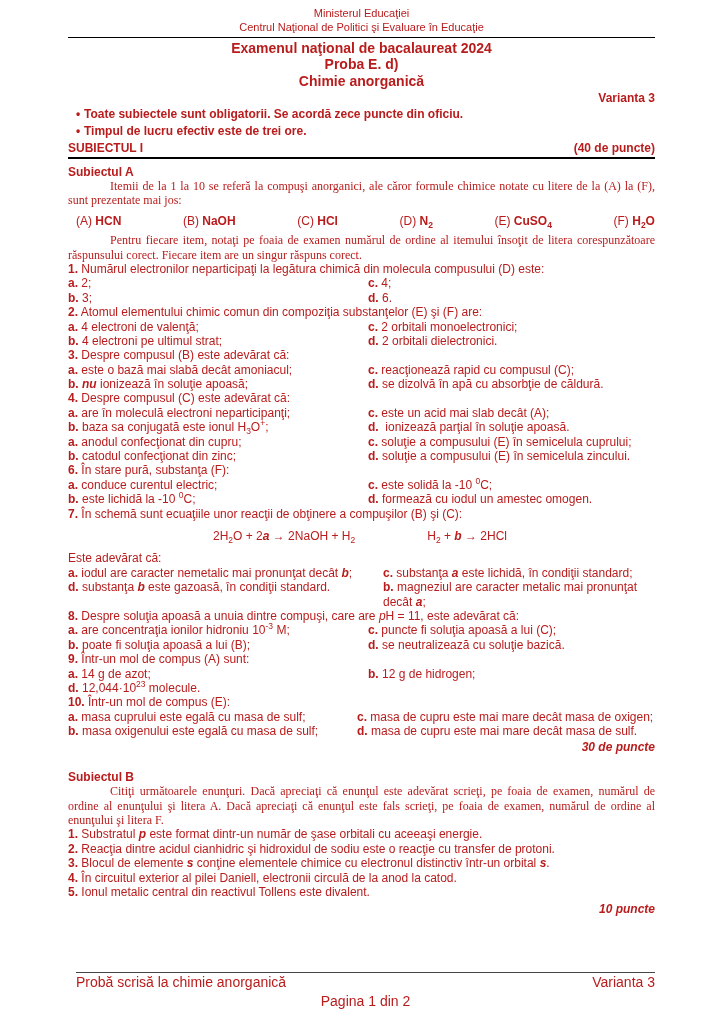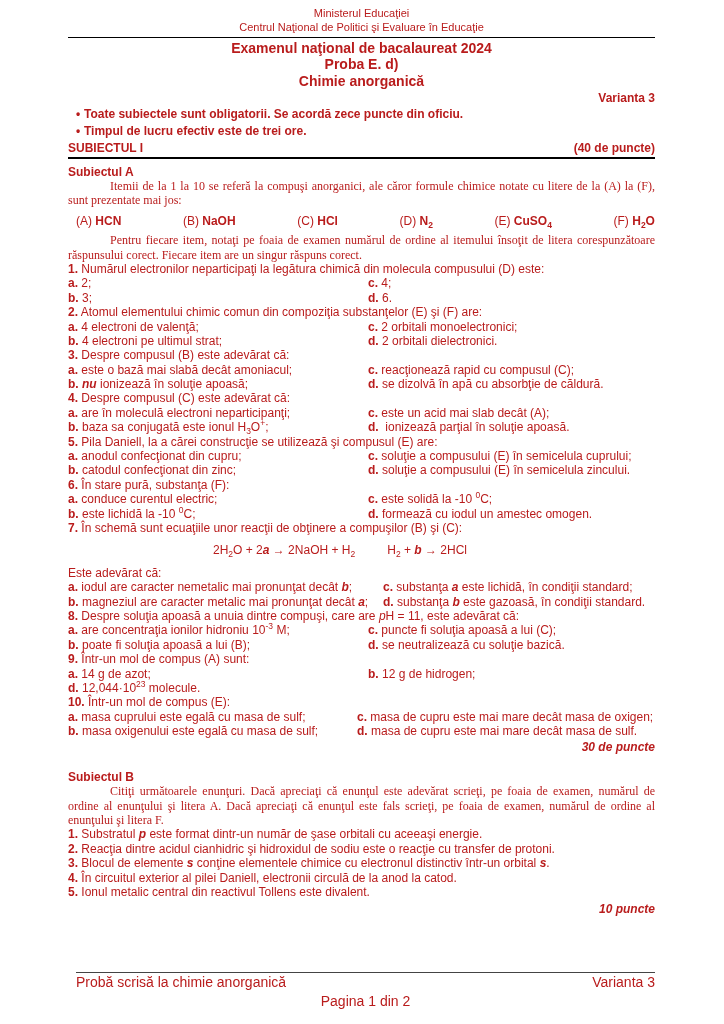--- a/index.html
+++ b/index.html
@@ -15,21 +15,21 @@
   .note .bullet{width:12px;text-align:center;margin-left:4px;flex:0 0 12px;}
   .section-bar{display:flex;justify-content:space-between;font-weight:bold;border-bottom:2px solid #000;margin-top:3px;padding-bottom:1px;}
   .part-title{font-weight:bold;margin-top:6px;}
   .para{text-align:justify;text-indent:42px;font-family:Liberation Serif, serif;}
   .compounds{display:flex;justify-content:space-between;margin:6px 0 5px 8px;gap:20px;}
   .compound .f{font-weight:bold;}
   .q-line .k, .opt .k, .stmt .k{font-weight:bold;}
   .opts{display:grid;grid-template-columns:300px 1fr;}
   .opts.g-wide{grid-template-columns:315px 1fr;}
   .opts.g-narrow{grid-template-columns:289px 1fr;}
-  .equations{display:flex;margin:8px 0 8px 145px;gap:32px;}
+  .equations{display:flex;margin:8px 0 8px 145px;gap:72px;}
   sub,sup{font-size:8.5px;line-height:0;}
   .points{text-align:right;font-weight:bold;font-style:italic;}
   .points.end-a{margin:2px 0 15px 0;}
   .points.end-b{margin-top:3px;}
   .partB{margin-top:14px;}
   .footer{position:absolute;left:76px;right:69px;bottom:14px;font-size:14px;}
   .footer-rule{border-top:1px solid #444;margin-bottom:1px;}
   .footer-row{display:flex;justify-content:space-between;}
   .footer-center{text-align:center;margin-top:2px;}
 </style>
@@ -113,21 +113,20 @@
     <div class="q-line"><span class="k">4.</span> <span>Despre compusul (C) este adevărat că:</span></div>
     <div class="opts">
       <div class="opt"><span class="k">a.</span> <span>are în moleculă electroni neparticipanţi;</span></div>
       <div class="opt"><span class="k">c.</span> <span>este un acid mai slab decât (A);</span></div>
       <div class="opt"><span class="k">b.</span> <span>baza sa conjugată este ionul H<sub>3</sub>O<sup>+</sup>;</span></div>
       <div class="opt"><span class="k">d.</span> <span>&nbsp;ionizează parţial în soluţie apoasă.</span></div>
     </div>
   </div>
 
   <div>
-    <div class="q-line"><span class="k">5.</span> <span>Pila Daniell, la a cărei construcţie se utilizează şi compusul (E) are:</span></div>
     <div class="opts">
       <div class="opt"><span class="k">a.</span> <span>anodul confecţionat din cupru;</span></div>
       <div class="opt"><span class="k">c.</span> <span>soluţie a compusului (E) în semicelula cuprului;</span></div>
       <div class="opt"><span class="k">b.</span> <span>catodul confecţionat din zinc;</span></div>
       <div class="opt"><span class="k">d.</span> <span>soluţie a compusului (E) în semicelula zincului.</span></div>
     </div>
   </div>
 
   <div>
     <div class="q-line"><span class="k">6.</span> <span>În stare pură, substanţa (F):</span></div>
@@ -142,22 +141,22 @@
   <div>
     <div class="q-line"><span class="k">7.</span> <span>În schemă sunt ecuaţiile unor reacţii de obţinere a compuşilor (B) şi (C):</span></div>
     <div class="equations">
       <span>2H<sub>2</sub>O + 2<b><i>a</i></b> → 2NaOH + H<sub>2</sub></span>
       <span>H<sub>2</sub> + <b><i>b</i></b> → 2HCl</span>
     </div>
     <div>Este adevărat că:</div>
     <div class="opts g-wide">
       <div class="opt"><span class="k">a.</span> <span>iodul are caracter nemetalic mai pronunţat decât <b><i>b</i></b>;</span></div>
       <div class="opt"><span class="k">c.</span> <span>substanţa <b><i>a</i></b> este lichidă, în condiţii standard;</span></div>
+      <div class="opt"><span class="k">d.</span> <span>substanţa <b><i>b</i></b> este gazoasă, în condiţii standard.</span></div>
       <div class="opt"><span class="k">b.</span> <span>magneziul are caracter metalic mai pronunţat decât <b><i>a</i></b>;</span></div>
-      <div class="opt"><span class="k">d.</span> <span>substanţa <b><i>b</i></b> este gazoasă, în condiţii standard.</span></div>
     </div>
   </div>
 
   <div>
     <div class="q-line"><span class="k">8.</span> <span>Despre soluţia apoasă a unuia dintre compuşi, care are <i>p</i>H = 11, este adevărat că:</span></div>
     <div class="opts">
       <div class="opt"><span class="k">a.</span> <span>are concentraţia ionilor hidroniu 10<sup>-3</sup> M;</span></div>
       <div class="opt"><span class="k">c.</span> <span>puncte fi soluţia apoasă a lui (C);</span></div>
       <div class="opt"><span class="k">b.</span> <span>poate fi soluţia apoasă a lui (B);</span></div>
       <div class="opt"><span class="k">d.</span> <span>se neutralizează cu soluţie bazică.</span></div>

